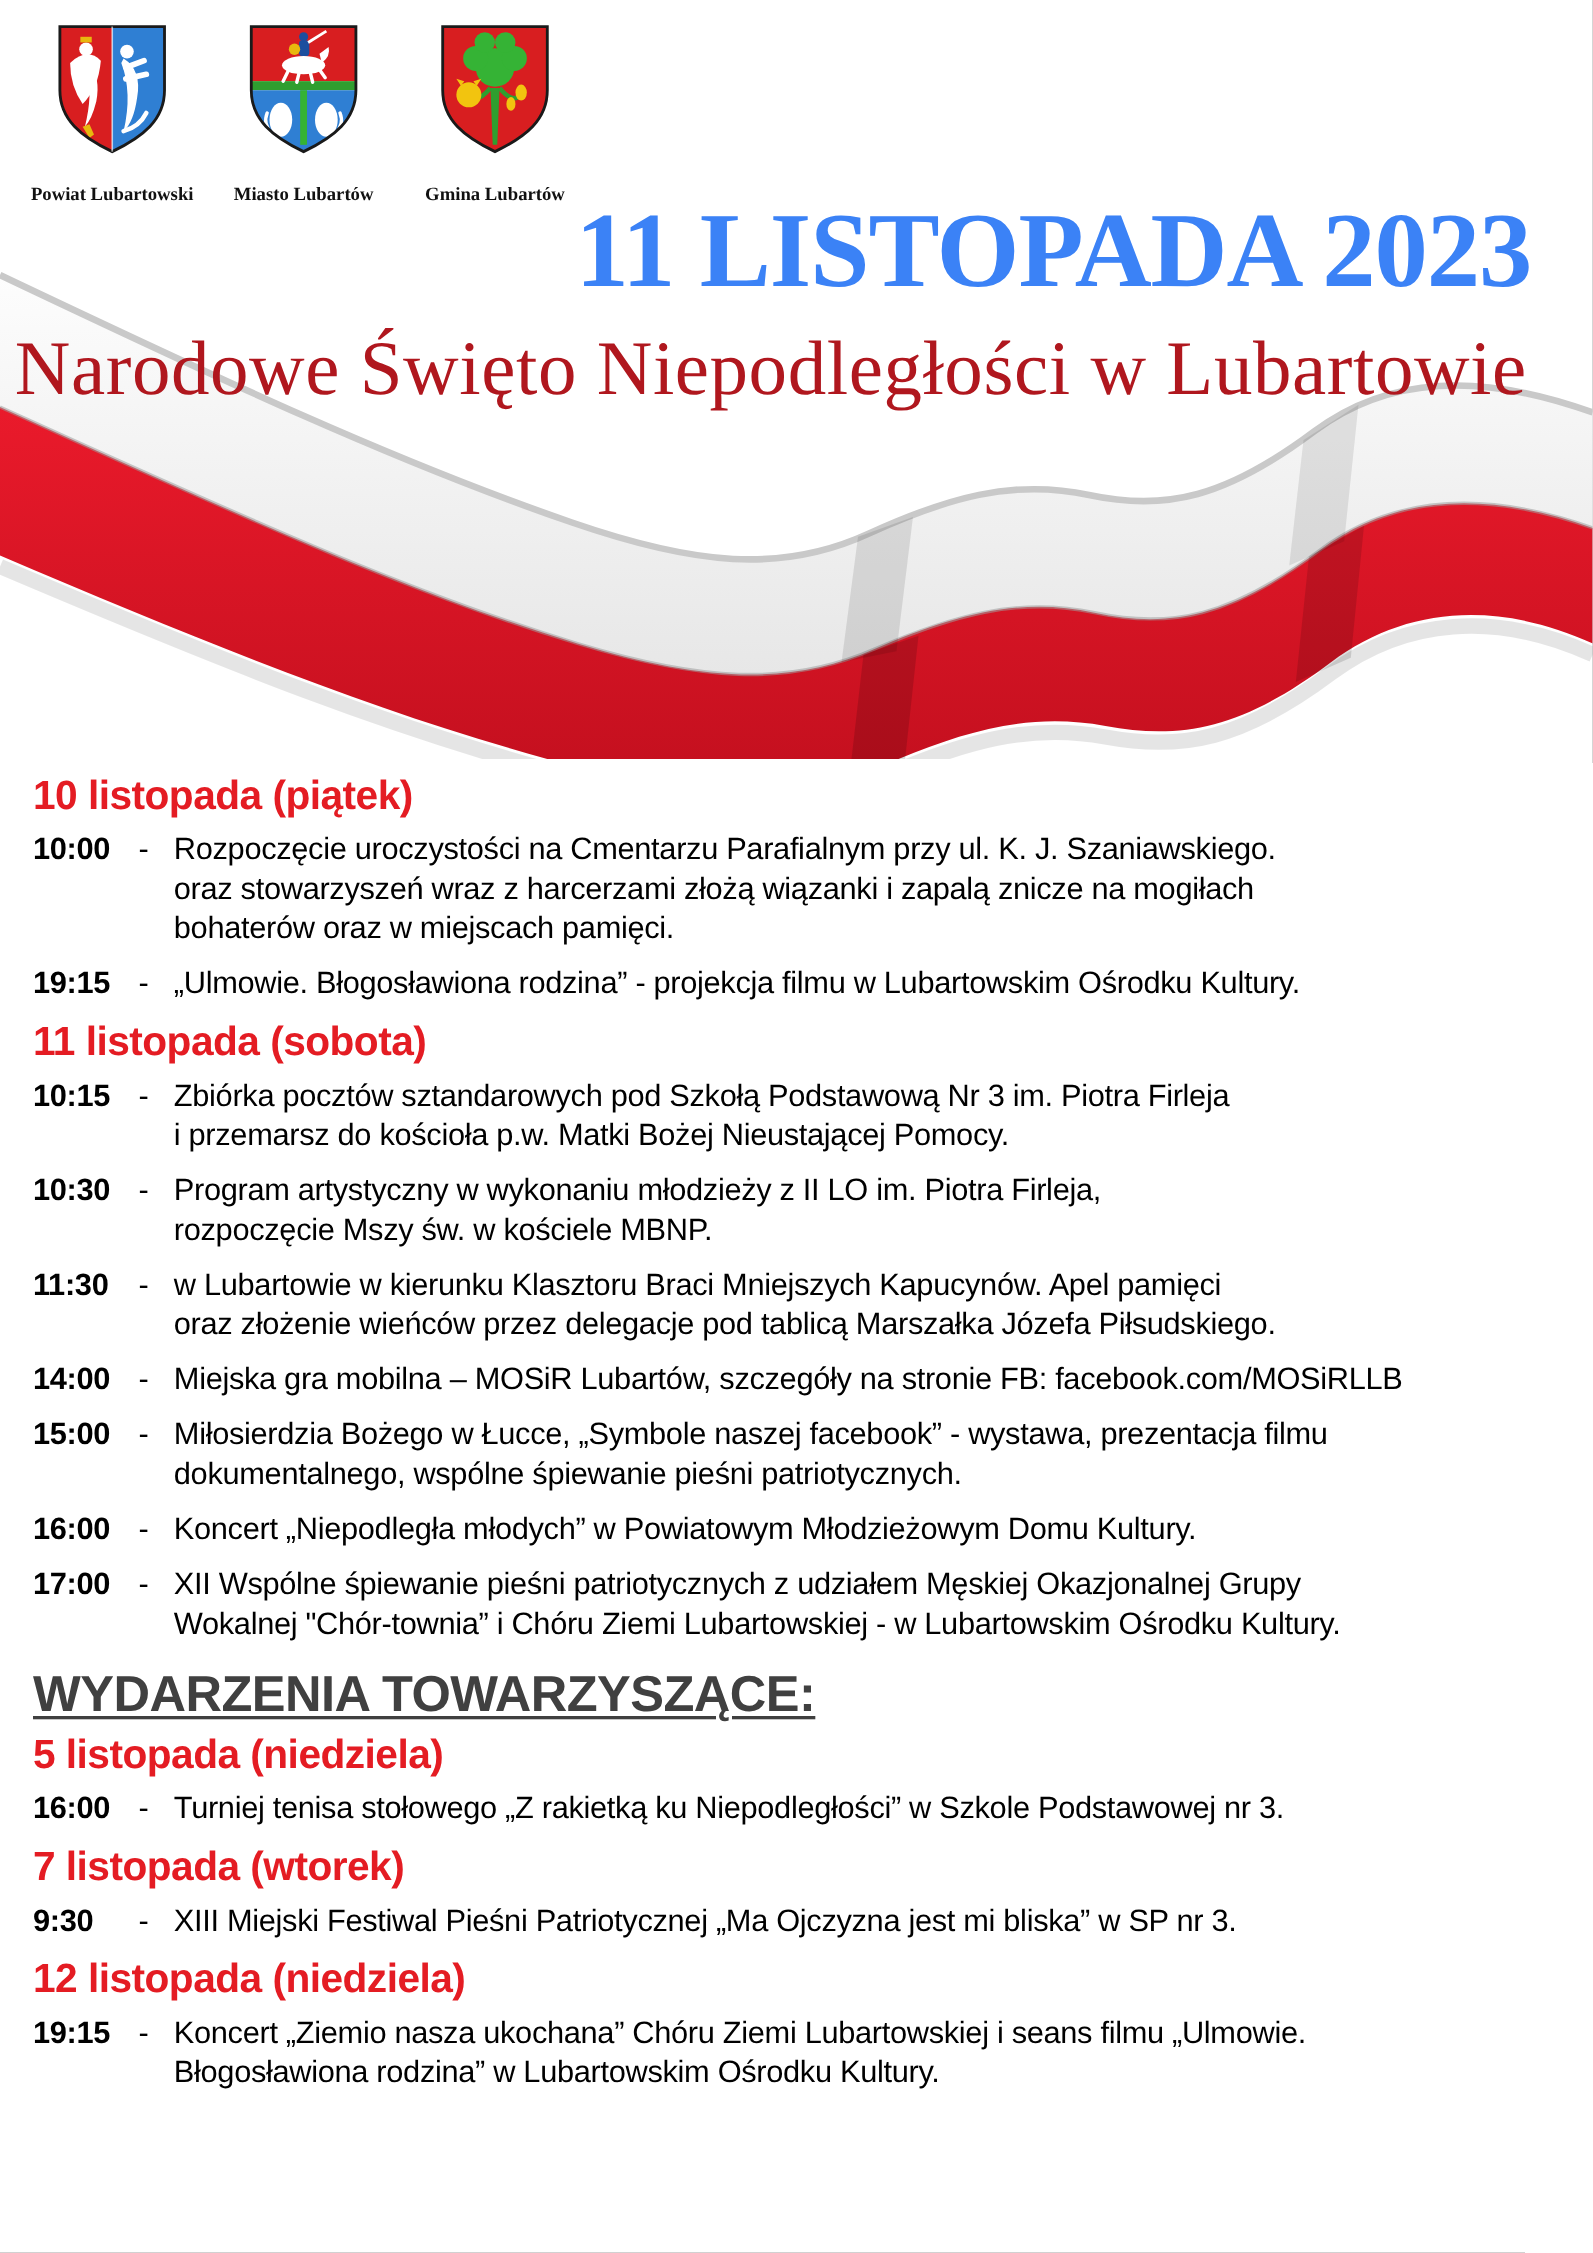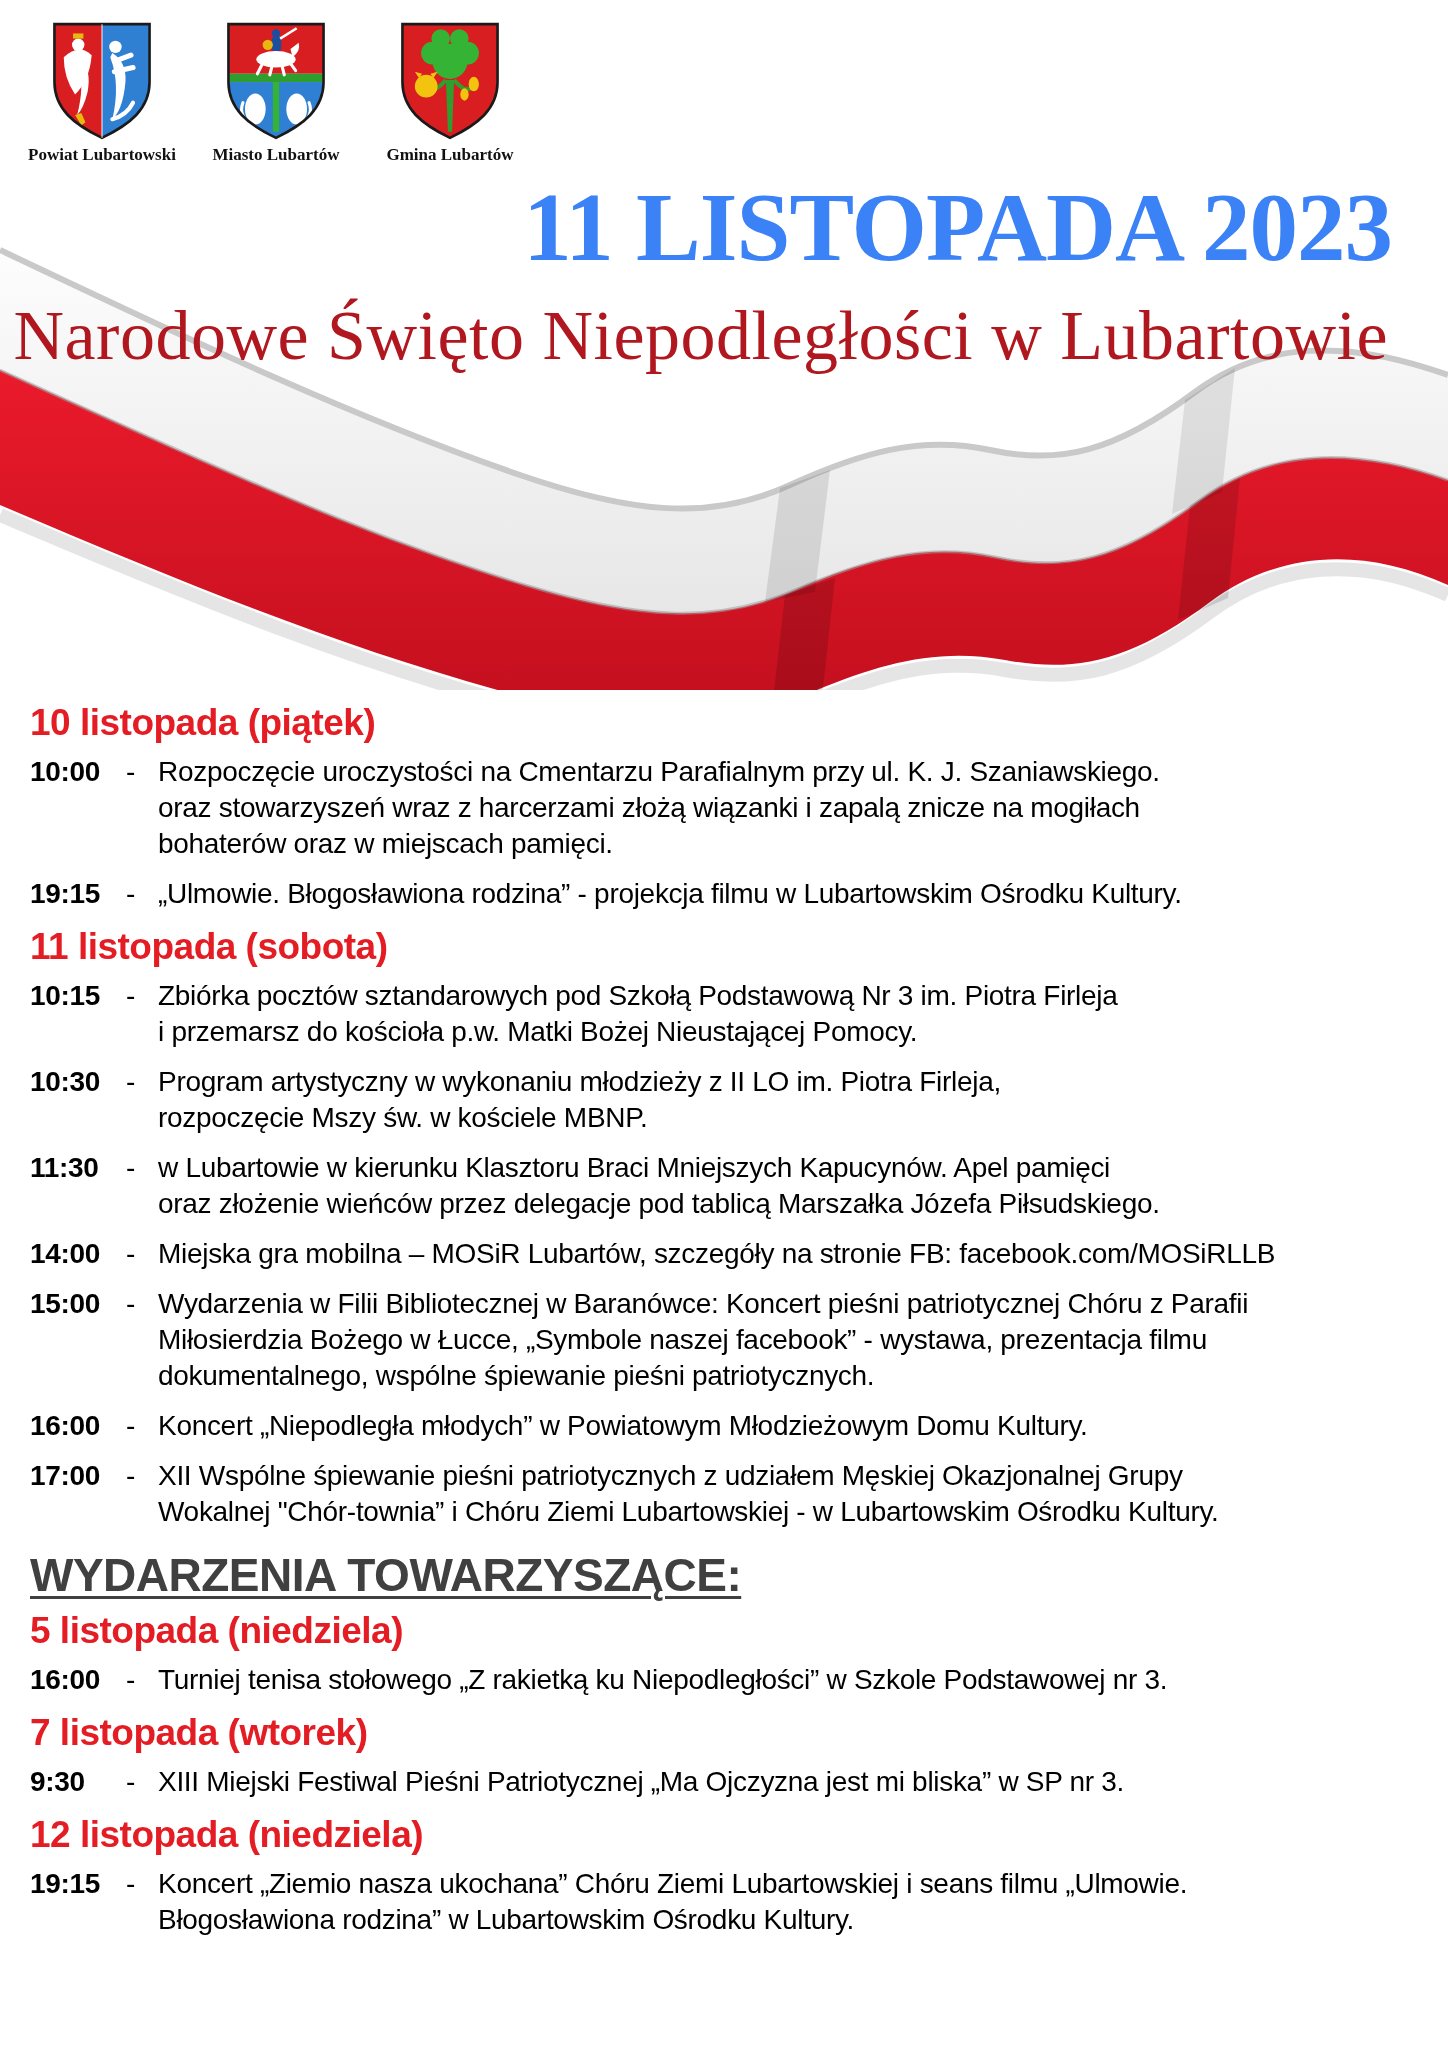--- a/index.html
+++ b/index.html
@@ -7,21 +7,21 @@
     position:relative;width:1448px;height:2048px;background:#ffffff;
     overflow:hidden;font-family:"Liberation Sans",sans-serif;margin:0 auto;
   }
   
   .ribbon{position:absolute;top:130px;left:0;z-index:0;}
   
   .crests{position:absolute;top:20px;left:26px;display:flex;gap:22px;z-index:2;}
   .crest{width:152px;text-align:center;}
   .crest svg{width:106px;height:122px;display:block;margin:0 auto;}
   .crest-label{
-    margin-top:2px;font-family:"Liberation Serif",serif;font-weight:bold;
+    margin-top:24px;font-family:"Liberation Serif",serif;font-weight:bold;
     font-size:17px;line-height:1.25;color:#111;
   }
   
   .main-title{
     position:absolute;top:128px;right:56px;z-index:2;
     font-family:"Liberation Serif",serif;font-weight:bold;font-size:97px;
     letter-spacing:-1px;color:#3b82f6;white-space:nowrap;margin-top:44px;
   }
   .subtitle{
     position:absolute;top:296px;right:60px;z-index:2;
@@ -229,21 +229,20 @@
     <span class="event-dash">-</span>
     <span class="event-text">
           <div class="evt-line">Miejska gra mobilna – MOSiR Lubartów, szczegóły na stronie FB: facebook.com/MOSiRLLB</div>
         </span>
   </div>
 
   <div class="event">
     <span class="event-time">15:00</span>
     <span class="event-dash">-</span>
     <span class="event-text">
-          <div class="evt-line">Wydarzenia w Filii Bibliotecznej w Baranówce: Koncert pieśni patriotycznej Chóru z Parafii</div>
           <div class="evt-line">Miłosierdzia Bożego w Łucce, „Symbole naszej facebook” - wystawa, prezentacja filmu</div>
           <div class="evt-line">dokumentalnego, wspólne śpiewanie pieśni patriotycznych.</div>
         </span>
   </div>
 
   <div class="event">
     <span class="event-time">16:00</span>
     <span class="event-dash">-</span>
     <span class="event-text">
           <div class="evt-line">Koncert „Niepodległa młodych” w Powiatowym Młodzieżowym Domu Kultury.</div>

